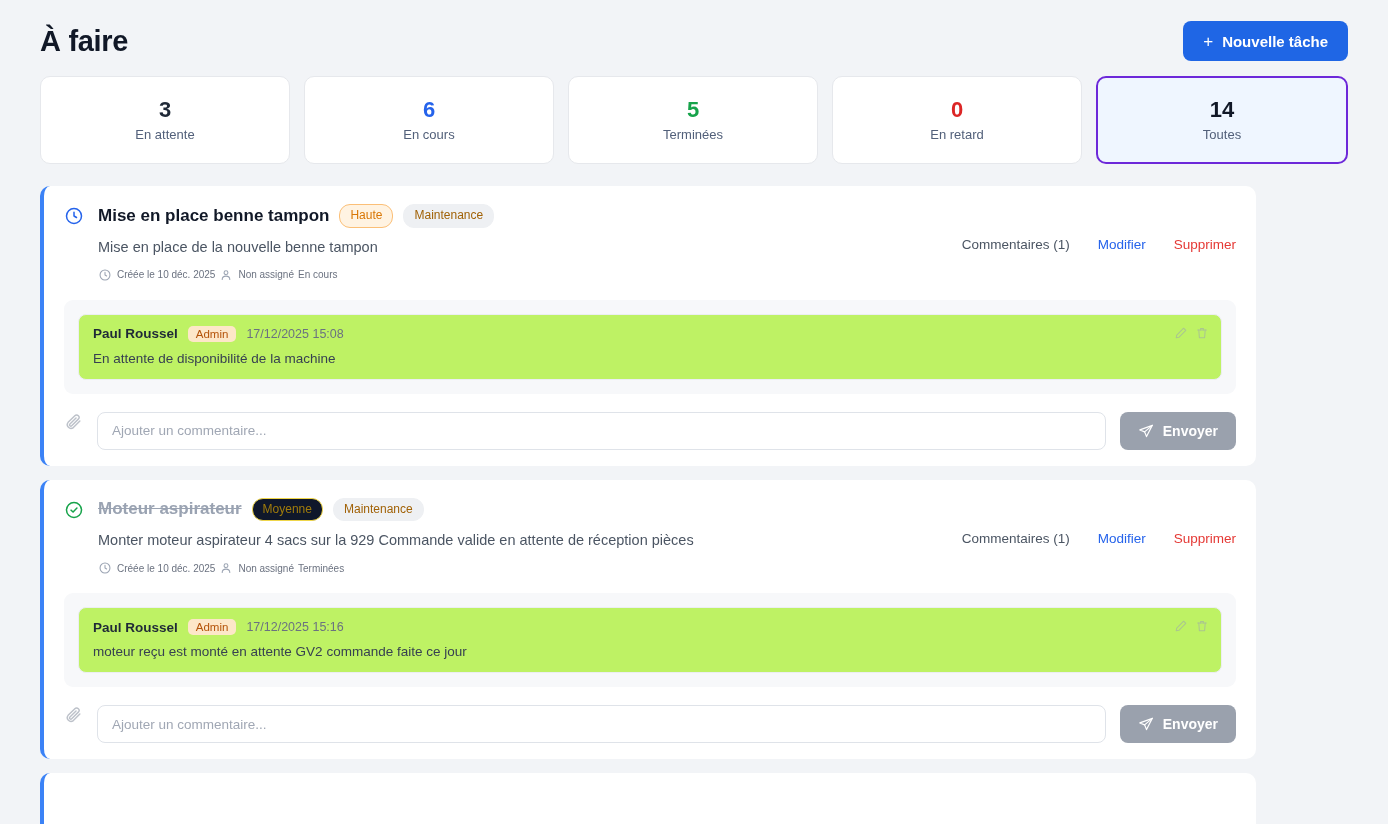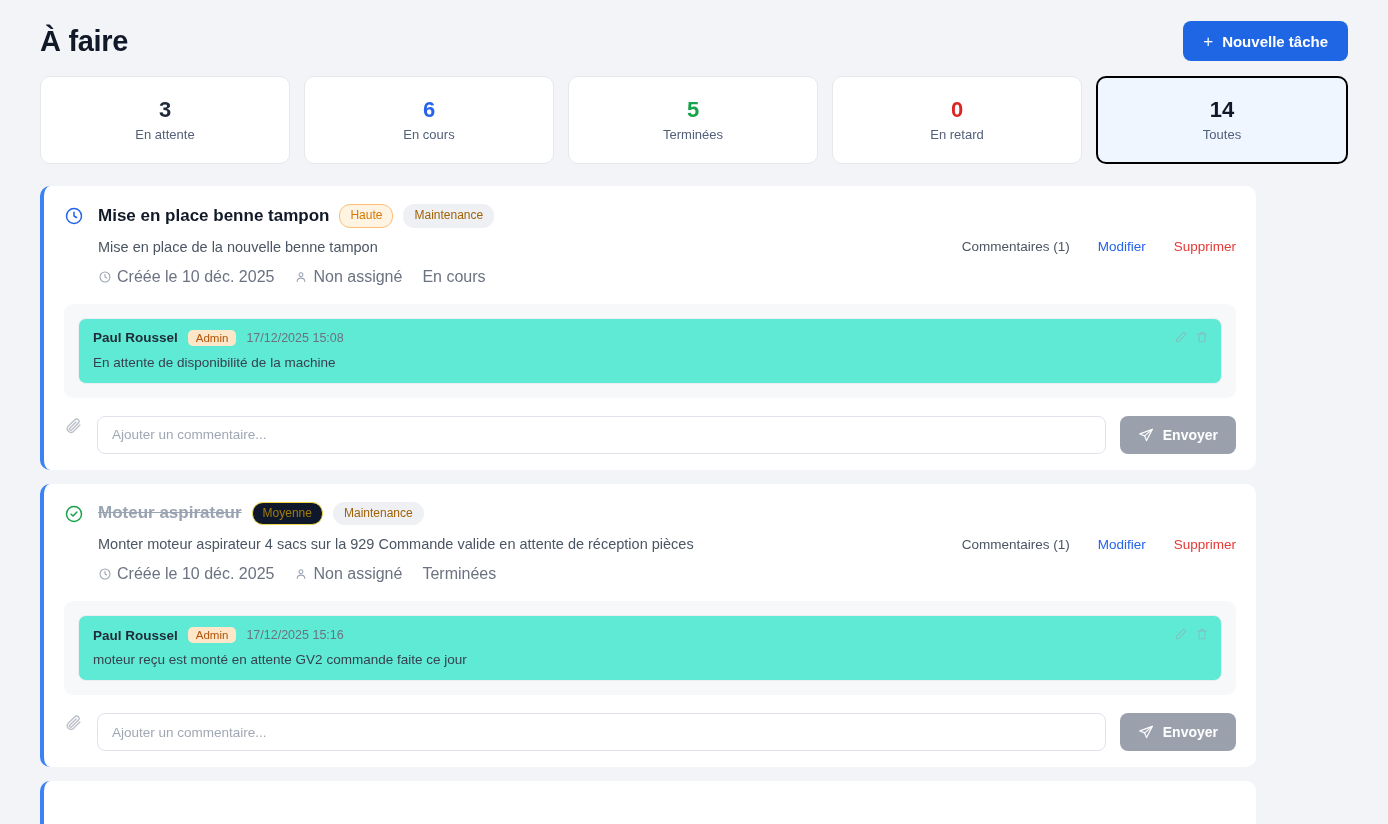--- a/index.html
+++ b/index.html
@@ -33,21 +33,21 @@
   .stats-row { display: flex; gap: 14px; margin-top: 6px; }
   .stat-card {
     flex: 1 1 0; height: 88px;
     background: #ffffff;
     border: 1px solid #e6e8ec;
     border-radius: 10px;
     display: flex; flex-direction: column;
     align-items: center; justify-content: center; gap: 4px;
     cursor: pointer;
   }
-  .stat-card.active { background: #eff6ff; border: 2px solid #000000; }
+  .stat-card.active { background: #eff6ff; border: 2px solid #6d28d9; }
   .stat-value { font-size: 22px; font-weight: bold; line-height: 1.1; }
   .stat-label { font-size: 13px; color: #52607a; }
 
   
   .tasks { margin-top: 22px; display: flex; flex-direction: column; gap: 14px; }
   .task-card {
     width: 1216px;
     background: #ffffff;
     border-radius: 10px;
     border-left: 4px solid #3b82f6;
@@ -61,35 +61,35 @@
   .title-line { display: flex; align-items: center; gap: 10px; flex-wrap: wrap; }
   .task-title { font-size: 17px; font-weight: bold; color: #111827; }
   .task-title.done { text-decoration: line-through; color: #9aa3b2; }
 
   .badge { border-radius: 11px; font-size: 12px; padding: 3px 10px; line-height: 1.3; white-space: nowrap; }
   .badge-haute   { background: #fff3e2; color: #d97706; border: 1px solid #fbbf77; }
   .badge-moyenne { background: #0f172a; color: #a07c0b; border: 1px solid #efd64a; }
   .badge-cat     { background: #eef0f3; color: #a16207; border: 1px solid #eef0f3; }
 
   .task-desc { font-size: 14.5px; color: #4b5costs; color: #4b5563; margin-top: 11px; }
-  .task-meta { display: flex; align-items: center; gap: 20px; margin-top: 13px; font-size: 16px; color: #6b7280; }
+  .task-meta { display: flex; align-items: center; gap: 4px; margin-top: 13px; font-size: 10px; color: #6b7280; }
   .meta-item { display: inline-flex; align-items: center; gap: 5px; }
 
   .task-actions { display: flex; align-items: center; gap: 28px; font-size: 13.5px; padding-top: 4px; white-space: nowrap; }
   .act-comments { color: #4b5563; cursor: pointer; }
   .act-edit { color: #2563eb; cursor: pointer; }
   .act-delete { color: #e53935; cursor: pointer; }
 
   
   .comments-panel {
     margin-top: 18px; background: #f7f8fa;
     border-radius: 9px; padding: 14px;
   }
   .comment-bubble {
-    background: #5eead4; border: 1px solid #eceef2;
+    background: #bef264; border: 1px solid #eceef2;
     border-radius: 8px; padding: 11px 14px 13px 14px;
     position: relative;
   }
   .comment-head { display: flex; align-items: center; gap: 10px; }
   .c-author { font-size: 13.5px; font-weight: bold; color: #1f2937; }
   .c-role { background: #fde7c8; color: #b45309; font-size: 11.5px; border-radius: 5px; padding: 2px 8px; }
   .c-date { font-size: 12.5px; color: #6b7280; }
   .c-body { font-size: 13.5px; color: #374151; margin-top: 9px; }
   .c-tools { position: absolute; top: 11px; right: 12px; display: flex; gap: 7px; }
   .c-tool { cursor: pointer; opacity: .55; }

